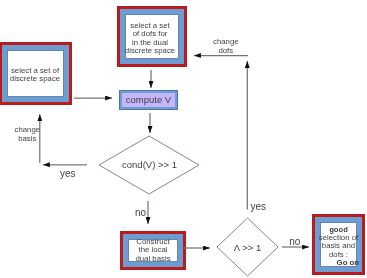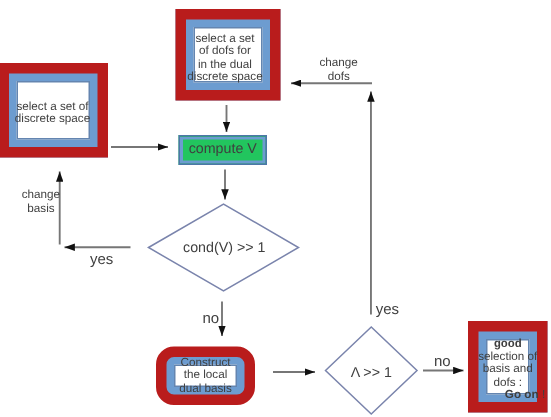--- a/index.html
+++ b/index.html
@@ -1,23 +1,23 @@
 <!DOCTYPE html>
 <html><head>
 <meta charset="utf-8">
 <style>
   html,body{margin:0;padding:0;background:#ffffff;}
   body{width:367px;height:278px;overflow:hidden;font-family:"Liberation Sans",sans-serif;-webkit-font-smoothing:antialiased;}
   #canvas{position:relative;width:367px;height:278px;background:#ffffff;}
   .node{position:absolute;box-sizing:border-box;}
-  .pbox{background:#6d9cd0;border:7px solid #b91c1c;}
+  .pbox{background:#6d9cd0;border:3px solid #b91c1c;}
   .pbox .inner{position:absolute;background:#ffffff;border:1px solid #6485b0;box-sizing:border-box;
                display:flex;align-items:center;justify-content:center;text-align:center;}
   .pbox .inner > .ptext > div{white-space:nowrap;}
-  .cbox{border:1px solid #4d76a8;background:#22c55e;box-shadow:inset 0 0 0 2px #6d9cd0;}
+  .cbox{border:1px solid #4d76a8;background:#c4b5fd;box-shadow:inset 0 0 0 2px #6d9cd0;}
   .cinner{position:absolute;left:0;top:0;right:0;bottom:0;display:flex;align-items:center;justify-content:center;font-size:9.5px;color:#3f3f3f;padding-bottom:1px;}
   .ptext{color:#3f3f3f;font-size:7.8px;line-height:8.3px;}
   svg.lay{position:absolute;left:0;top:0;width:367px;height:278px;overflow:visible;}
   .lbl{position:absolute;color:#3f3f3f;font-size:10px;white-space:nowrap;}
   .lbl7{position:absolute;color:#3f3f3f;font-size:7.8px;line-height:8.4px;text-align:center;white-space:nowrap;}
 </style>
 </head>
 <body>
 
 <div id="canvas">
@@ -39,21 +39,21 @@
         <div>in the dual</div>
         <div>discrete space</div>
       </div>
     </div>
   </div>
 
   <div class="node cbox" style="left:119px;top:90px;width:59px;height:20px;">
     <div class="cinner">compute V</div>
   </div>
 
-  <div class="node pbox" style="left:104px;top:231px;width:66px;height:39px;border-radius:12px;">
+  <div class="node pbox" style="left:120px;top:231px;width:66px;height:39px;">
     <div class="inner" style="left:5px;top:5px;right:5px;bottom:5px;">
       <div class="ptext" style="transform:translateY(0px);">
         <div>Construct</div>
         <div>the local</div>
         <div>dual basis</div>
       </div>
     </div>
   </div>
 
   <div class="node pbox" style="left:312px;top:214px;width:53px;height:61px;">

